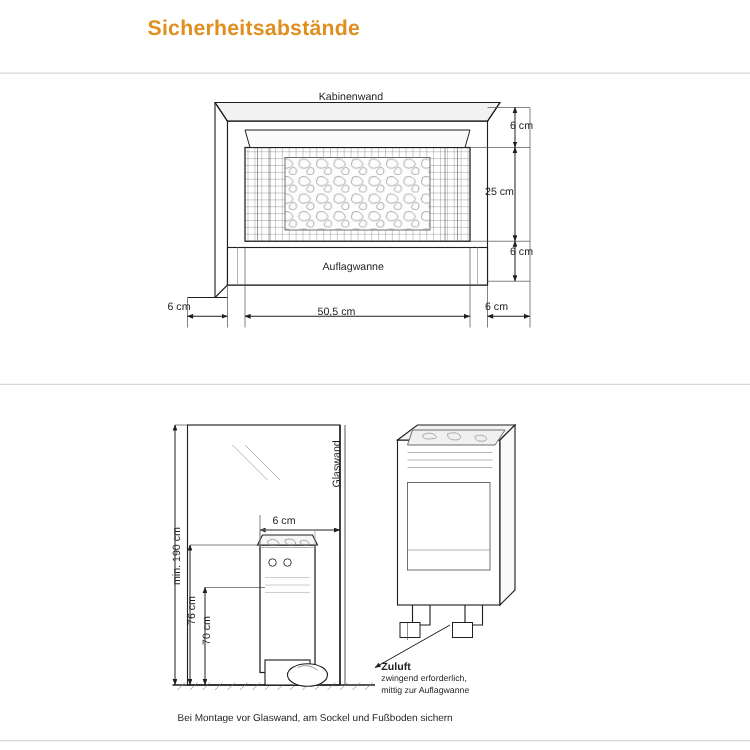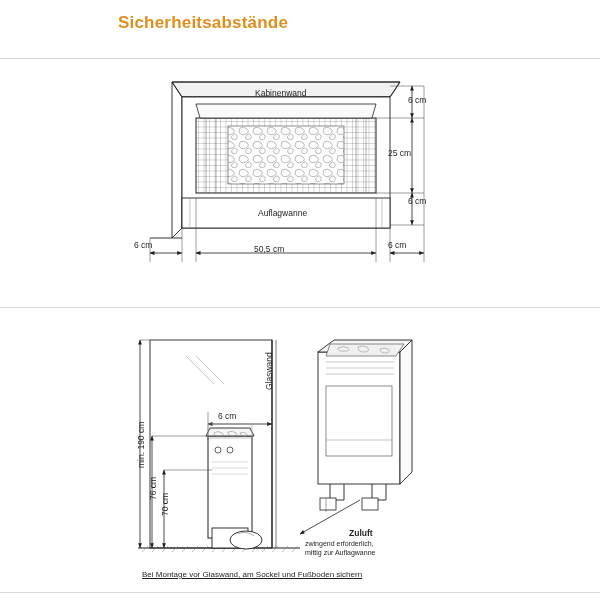--- a/index.html
+++ b/index.html
@@ -262,38 +262,38 @@
       <g stroke="#1f1f1f" stroke-width="0.8">
         <line x1="208" y1="424" x2="272" y2="424" marker-start="url(#arrStart)" marker-end="url(#arrEnd)"></line>
       </g>
 
       <g stroke="#9a9a9a" stroke-width="0.6">
         <rect x="208" y="424" width="44" height="14" fill="none"></rect>
       </g>
     </g>
   </svg>
 
-  <div class="lbl" style="left:255px; top:88px;">Kabinenwand</div>
+  <div class="lbl" style="left:255px; top:72px;">Kabinenwand</div>
   <div class="lbl" style="left:258px; top:208px;">Auflagwanne</div>
 
   <div class="lbl" style="left:408px; top:95px;">6 cm</div>
   <div class="lbl" style="left:388px; top:148px;">25 cm</div>
   <div class="lbl" style="left:408px; top:196px;">6 cm</div>
 
   <div class="lbl" style="left:134px; top:240px;">6 cm</div>
   <div class="lbl" style="left:254px; top:244px;">50,5 cm</div>
   <div class="lbl" style="left:388px; top:240px;">6 cm</div>
 
 
   <div class="lbl rot90" style="left:264px; top:390px;">Glaswand</div>
   <div class="lbl" style="left:218px; top:411px;">6 cm</div>
 
   <div class="lbl rot90" style="left:136px; top:468px;">min. 190 cm</div>
   <div class="lbl rot90" style="left:148px; top:500px;">76 cm</div>
   <div class="lbl rot90" style="left:160px; top:516px;">70 cm</div>
 
-  <div class="lbl b" style="left:305px; top:528px;margin-left:44px;">Zuluft</div>
+  <div class="lbl b" style="left:305px; top:528px;">Zuluft</div>
   <div class="lbl small" style="left:305px; top:540px;">zwingend erforderlich,</div>
   <div class="lbl small" style="left:305px; top:549px;">mittig zur Auflagwanne</div>
 
-  <div class="lbl cap" style="left:142px; top:570px;text-decoration:underline;">Bei Montage vor Glaswand, am Sockel und Fußboden sichern</div>
+  <div class="lbl cap" style="left:142px; top:570px;">Bei Montage vor Glaswand, am Sockel und Fußboden sichern</div>
 
 </div>
 
 </body></html>

